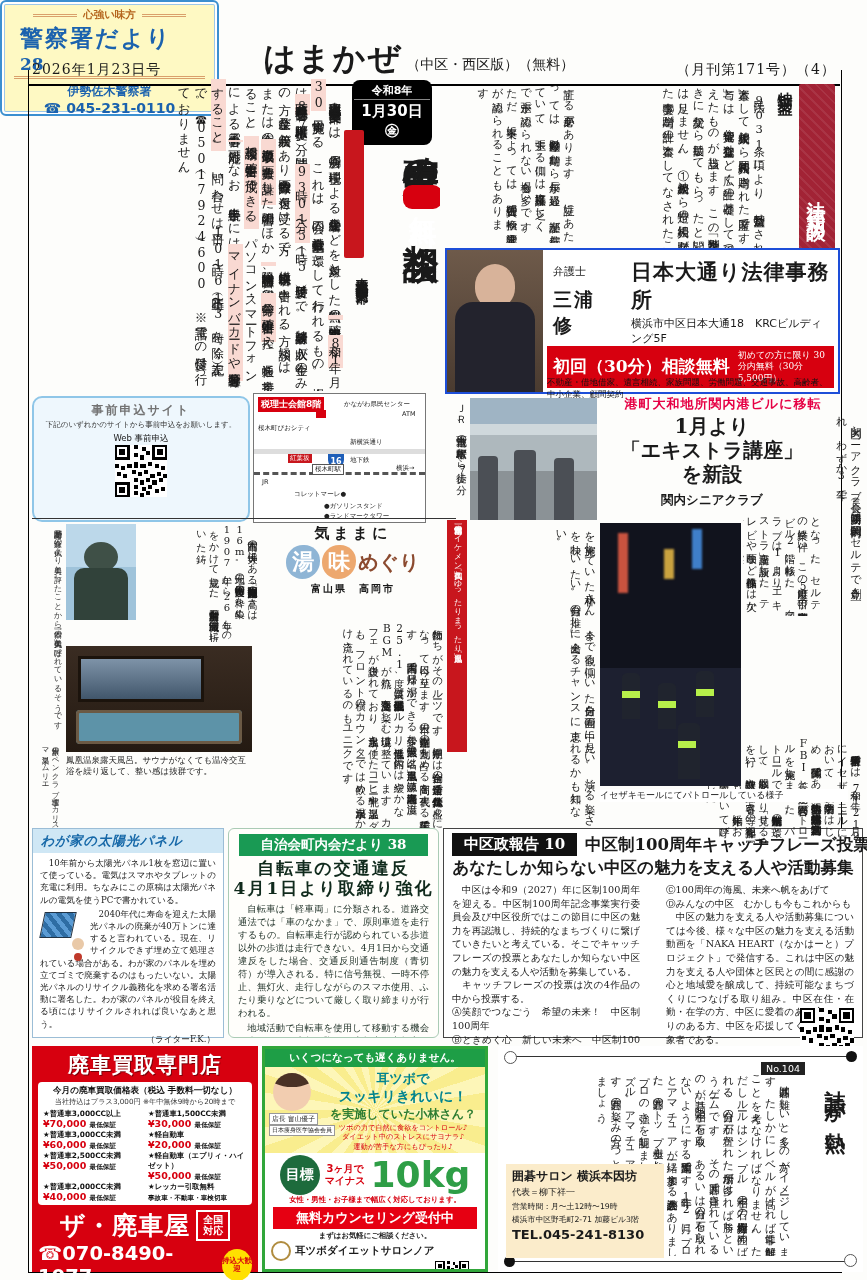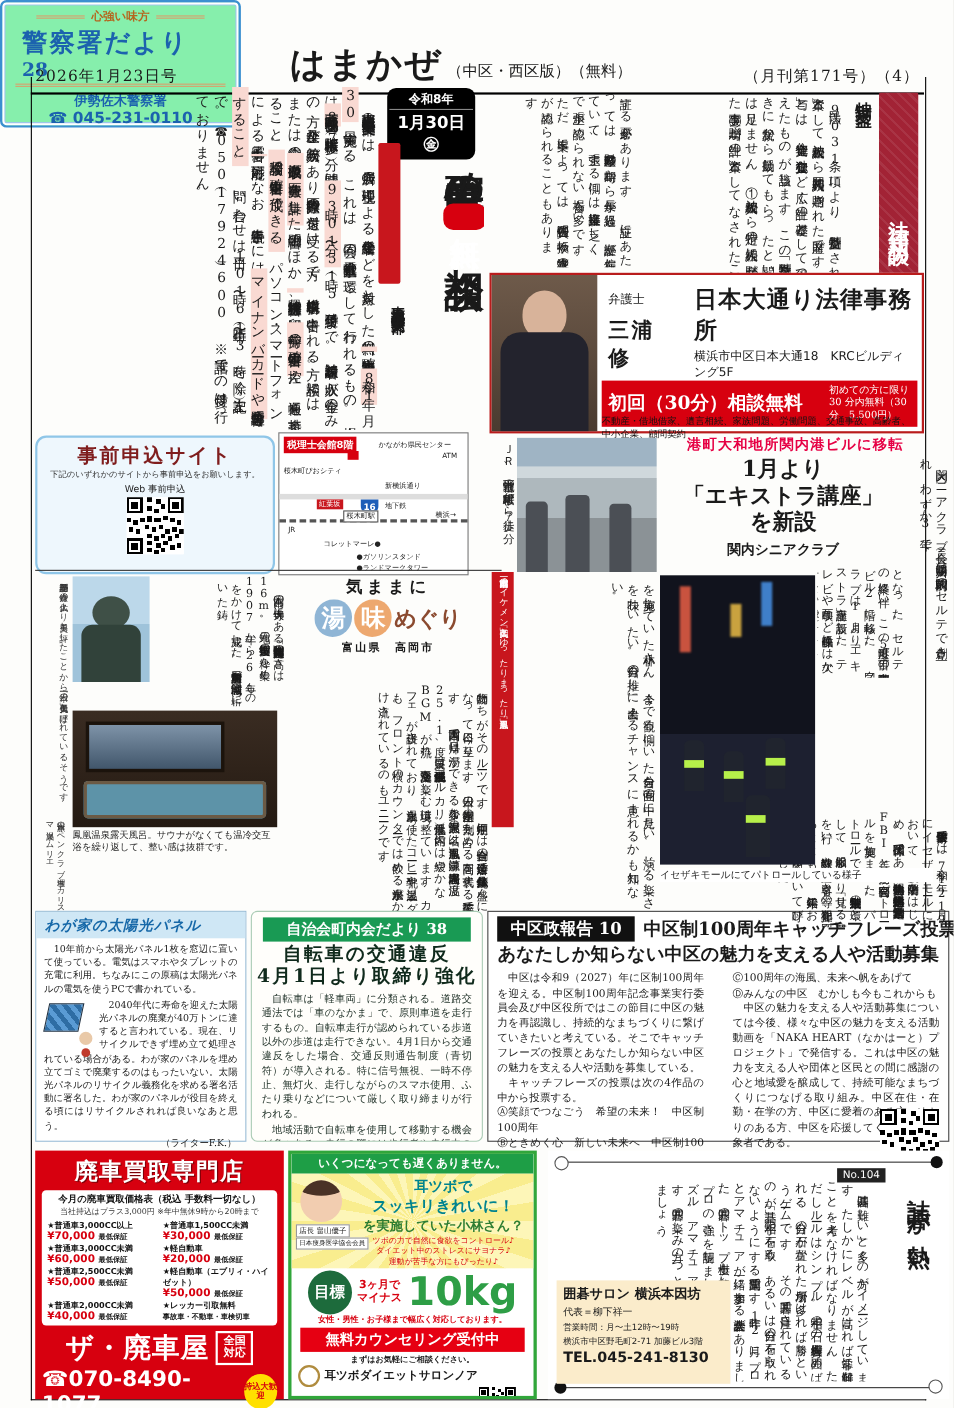--- a/index.html
+++ b/index.html
@@ -37,39 +37,39 @@
 
   
   .law-cont{left:447px;top:80px;width:128px;height:163px;font-size:11px;line-height:1.3;letter-spacing:.5px;}
   .law-main{left:580px;top:80px;width:214px;height:310px;font-size:11.5px;line-height:1.32;letter-spacing:.5px;}
   .law-title{font-size:15px;font-weight:bold;padding-left:8px;margin-bottom:0;letter-spacing:3px;}
   .law-banner{left:799px;top:84px;width:36px;height:272px;background:#a22335;color:#fff;display:flex;align-items:center;justify-content:center;
       background-image:repeating-linear-gradient(45deg,rgba(255,255,255,.08) 0 2px,transparent 2px 7px);border-radius:2px;}
   .law-banner span{writing-mode:vertical-rl;text-orientation:upright;font-size:19px;font-weight:bold;letter-spacing:7px;}
 
   
-  .lawyer{left:445px;top:248px;width:395px;height:146px;border:2px solid #b91c1c;background:#fff;box-sizing:border-box;display:flex;}
+  .lawyer{left:445px;top:248px;width:395px;height:146px;border:2px solid #1d4ed8;background:#fff;box-sizing:border-box;display:flex;}
   .portrait{width:96px;height:100%;background:linear-gradient(#6e5a4a,#4a3b30);position:relative;flex:none;overflow:hidden;}
   .portrait::before{content:"";position:absolute;left:28px;top:14px;width:40px;height:44px;border-radius:50% 50% 45% 45%;background:#d8b39a;}
   .portrait::after{content:"";position:absolute;left:8px;top:52px;width:80px;height:90px;border-radius:18px 18px 0 0;background:#23232d;}
   .lw-mid{width:88px;flex:none;padding:14px 4px 0 10px;box-sizing:border-box;}
   .lw-role{font-size:11px;}
   .lw-name{font-size:19px;font-weight:bold;margin-top:8px;letter-spacing:2px;}
   .lw-right{flex:1;padding:8px 8px 0 0;box-sizing:border-box;display:flex;flex-direction:column;}
   .lw-firm{font-size:21px;font-weight:bold;letter-spacing:1px;}
   .lw-addr{font-size:11px;margin-top:2px;font-family:"DejaVu Sans","Liberation Sans",sans-serif;}
   .lw-tel{font-size:15px;font-weight:bold;margin-top:1px;font-family:"DejaVu Sans","Liberation Sans",sans-serif;}
-  .lw-band{position:absolute;left:100px;right:4px;top:96px;background:#d7000f;color:#fff;display:flex;align-items:center;gap:24px;padding:4px 6px;}
+  .lw-band{position:absolute;left:100px;right:4px;top:96px;background:#d7000f;color:#fff;display:flex;align-items:center;gap:8px;padding:4px 6px;}
   .lw-offer{font-size:17px;font-weight:bold;white-space:nowrap;}
   .lw-offer-note{font-size:9px;line-height:1.25;}
   .lw-fields{position:absolute;left:100px;right:4px;top:127px;font-size:8.5px;color:#111;font-family:"DejaVu Sans","Liberation Sans",sans-serif;}
 
   
   .apply{left:32px;top:396px;width:218px;height:126px;border:2px solid #8fc6e8;border-radius:10px;background:#eef7fd;box-sizing:border-box;padding:4px 8px;}
-  .apply-title{text-align:center;color:#7f1d1d;font-weight:bold;font-size:18px;letter-spacing:2px;}
+  .apply-title{text-align:center;color:#737373;font-weight:bold;font-size:12px;letter-spacing:2px;}
   .apply-note{font-size:7.5px;text-align:center;color:#333;margin:1px 0 3px;}
   .apply-row{display:flex;justify-content:space-around;align-items:flex-start;}
   .apply-cell{text-align:center;width:92px;}
   .apply-label{font-size:8.5px;white-space:pre-line;line-height:1.2;margin-bottom:2px;}
   .qr{width:52px;height:52px;background:#fff;}
   .qr-sm{width:34px;height:34px;background:#fff;}
 
   
   .map{left:253px;top:393px;width:173px;height:130px;border:1px solid #777;background:#fff;box-sizing:border-box;position:absolute;font-family:"DejaVu Sans","Liberation Sans",sans-serif;}
   .map-venue{position:absolute;left:4px;top:3px;background:#d7000f;color:#fff;font-size:9px;font-weight:bold;padding:1px 3px;}
@@ -94,21 +94,21 @@
   .sen-body2{left:470px;top:523px;width:126px;height:307px;font-size:11px;line-height:1.3;}
 
   
   .photo-patrol{left:600px;top:523px;width:141px;height:263px;background:linear-gradient(180deg,#11131d 0 55%,#1d2030 55%);position:absolute;overflow:hidden;z-index:2;}
   .photo-patrol .neon{position:absolute;width:10px;height:60px;filter:blur(1px);}
   .photo-patrol .fig{position:absolute;width:18px;height:46px;background:#20242e;border-radius:5px 5px 0 0;}
   .photo-patrol .fig::after{content:"";position:absolute;left:0;top:18px;width:18px;height:7px;background:#b7f04a;}
   .patrol-cap{left:600px;top:789px;width:248px;font-size:9px;background:#fff;z-index:2;font-family:"DejaVu Sans","Liberation Sans",sans-serif;}
 
   
-  .police{left:643px;top:618px;width:219px;height:116px;border:2px solid #3b8fd0;border-radius:6px;background:#86efac;
+  .police{left:643px;top:618px;width:219px;height:116px;border:2px solid #3b8fd0;border-radius:6px;background:#fef9c3;
           box-shadow:inset 0 0 0 2px #fff, inset 0 0 0 3px #9cc7e8;box-sizing:border-box;padding:6px 12px 4px;z-index:3;
           display:flex;flex-direction:column;align-items:center;}
   .po-tag{display:flex;align-items:center;gap:6px;width:80%;color:#b5651d;font-size:10.5px;font-weight:bold;}
   .po-tag::before,.po-tag::after{content:"";flex:1;border-top:3px double #d9a06b;}
   .po-titlerow{border-bottom:3px double #d9a06b;padding:0 6px 2px;margin-top:1px;}
   .po-title{color:#1b62ae;font-size:23px;font-weight:bold;letter-spacing:2px;}
   .po-no{color:#1b62ae;font-size:17px;font-weight:bold;}
   .po-station{color:#1b62ae;font-size:12px;font-weight:bold;margin-top:4px;}
   .po-tel{color:#1b62ae;font-size:14px;font-weight:bold;font-family:"DejaVu Sans","Liberation Sans",sans-serif;}
   .police-body{left:604px;top:737px;width:258px;height:106px;font-size:10.5px;line-height:1.25;z-index:1;}

